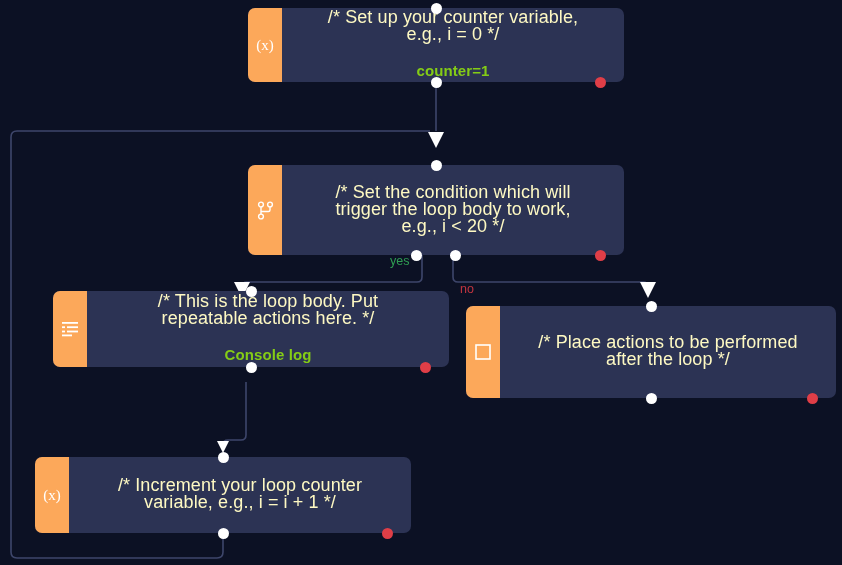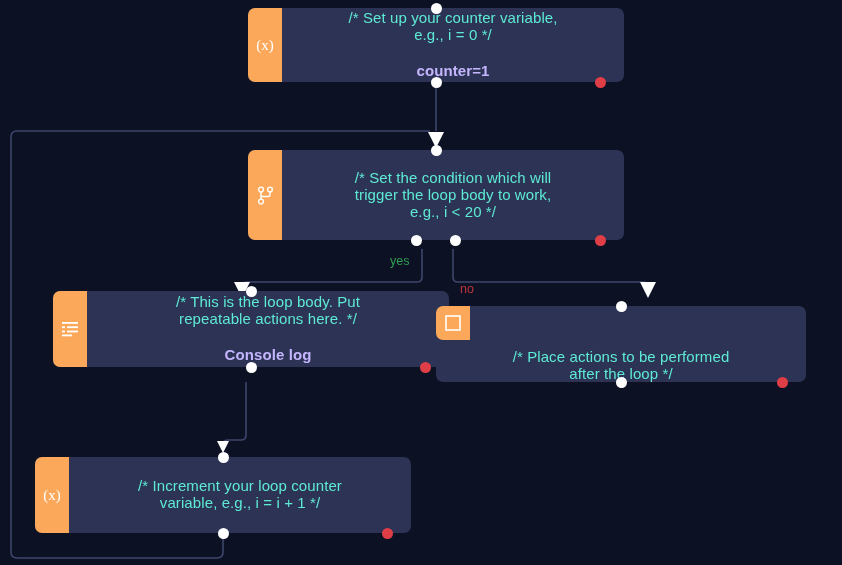--- a/index.html
+++ b/index.html
@@ -47,29 +47,29 @@
   .node-body {
     flex: 1 1 auto;
     display: flex;
     flex-direction: column;
     align-items: center;
     justify-content: center;
     padding: 8px 14px 10px 14px;
     text-align: center;
   }
   .node-comment {
-    color: #5eead4;
-    font-size: 15px;
+    color: #fef9c3;
+    font-size: 18px;
     line-height: 17px;
     white-space: pre-line;
     letter-spacing: 0.1px;
     text-align: center;
   }
   .node-value {
-    color: #c4b5fd;
+    color: #84cc16;
     font-size: 15px;
     font-weight: bold;
     line-height: 19px;
     margin-top: 18px;
     letter-spacing: 0.1px;
   }
   
   .port {
     position: absolute;
     width: 11px;
@@ -152,21 +152,21 @@
     <div class="node-body">
       <div class="node-comment">/* Set up your counter variable,
 e.g., i = 0 */</div>
       <div class="node-value">counter=1</div>
     </div>
     <div class="port top"></div>
     <div class="port bottom"></div>
     <div class="port-red"></div>
   </div>
 
-  <div class="node" style="left:248px; top:150px; width:376px; height:90px;">
+  <div class="node" style="left:248px; top:165px; width:376px; height:90px;">
     <div class="node-icon">
       <svg class="icon-svg" width="17" height="19" viewBox="0 0 17 19">
         <circle cx="4" cy="3.5" r="2.4" fill="none" stroke="#ffffff" stroke-width="1.4"></circle>
         <circle cx="13" cy="3.5" r="2.4" fill="none" stroke="#ffffff" stroke-width="1.4"></circle>
         <circle cx="4" cy="15.5" r="2.4" fill="none" stroke="#ffffff" stroke-width="1.4"></circle>
         <path d="M4 6 L4 13" stroke="#ffffff" stroke-width="1.4" fill="none"></path>
         <path d="M13 6 L13 9 Q13 10.5 11.5 10.5 L4 10.5" stroke="#ffffff" stroke-width="1.4" fill="none"></path>
       </svg>
     </div>
     <div class="node-body">
@@ -197,21 +197,21 @@
     <div class="node-body">
       <div class="node-comment">/* This is the loop body. Put
 repeatable actions here. */</div>
       <div class="node-value">Console log</div>
     </div>
     <div class="port top"></div>
     <div class="port bottom"></div>
     <div class="port-red"></div>
   </div>
 
-  <div class="node" style="left:436px; top:306px; width:370px; height:76px;flex-direction:column;">
+  <div class="node" style="left:466px; top:306px; width:370px; height:92px;">
     <div class="node-icon">
       <svg class="icon-svg" width="18" height="18" viewBox="0 0 18 18">
         <rect x="2" y="2" width="14" height="14" fill="none" stroke="#ffffff" stroke-width="1.6"></rect>
       </svg>
     </div>
     <div class="node-body">
       <div class="node-comment">/* Place actions to be performed
 after the loop */</div>
     </div>
     <div class="port top"></div>

